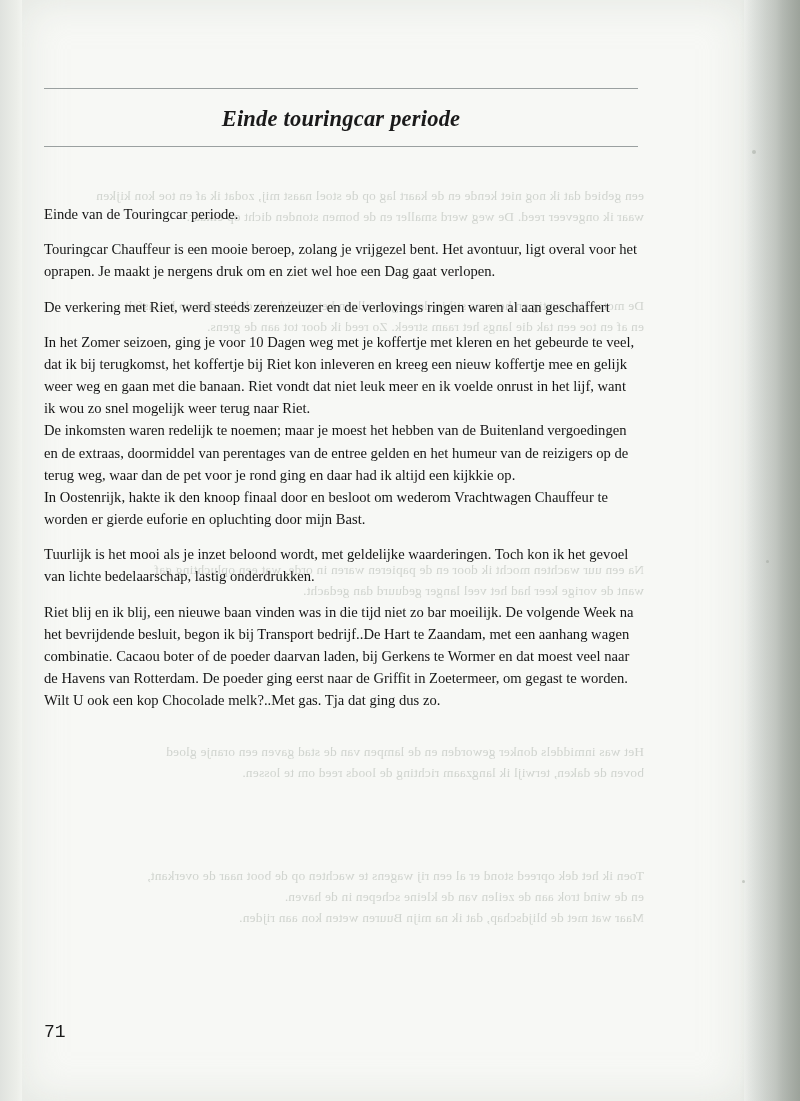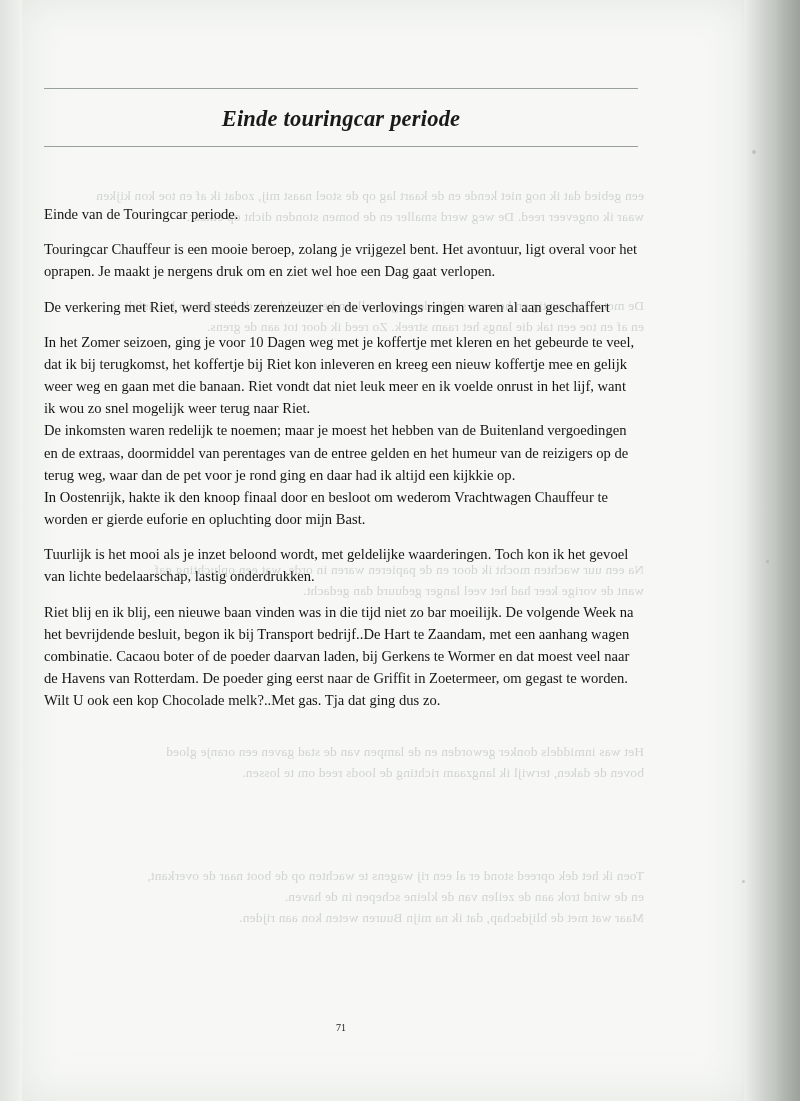--- a/index.html
+++ b/index.html
@@ -85,23 +85,24 @@
     margin: 0 0 13px 0;
   }
   .body-text p.tight {
     margin-bottom: 0;
   }
   .page-number {
     position: absolute;
     left: 0;
     top: 1018px;
     width: 594px;
-    text-align: center;
-    font-size: 10px;
+    text-align: left;
+    font-size: 18px;
     color: #1a1a1a;
+    font-family: Liberation Mono, monospace;
   }
   
   .bleed {
     position: absolute;
     left: 44px;
     width: 600px;
     color: rgba(120,128,120,0.30);
     font-size: 13.4px;
     line-height: 1.55;
     transform: scaleX(-1);

